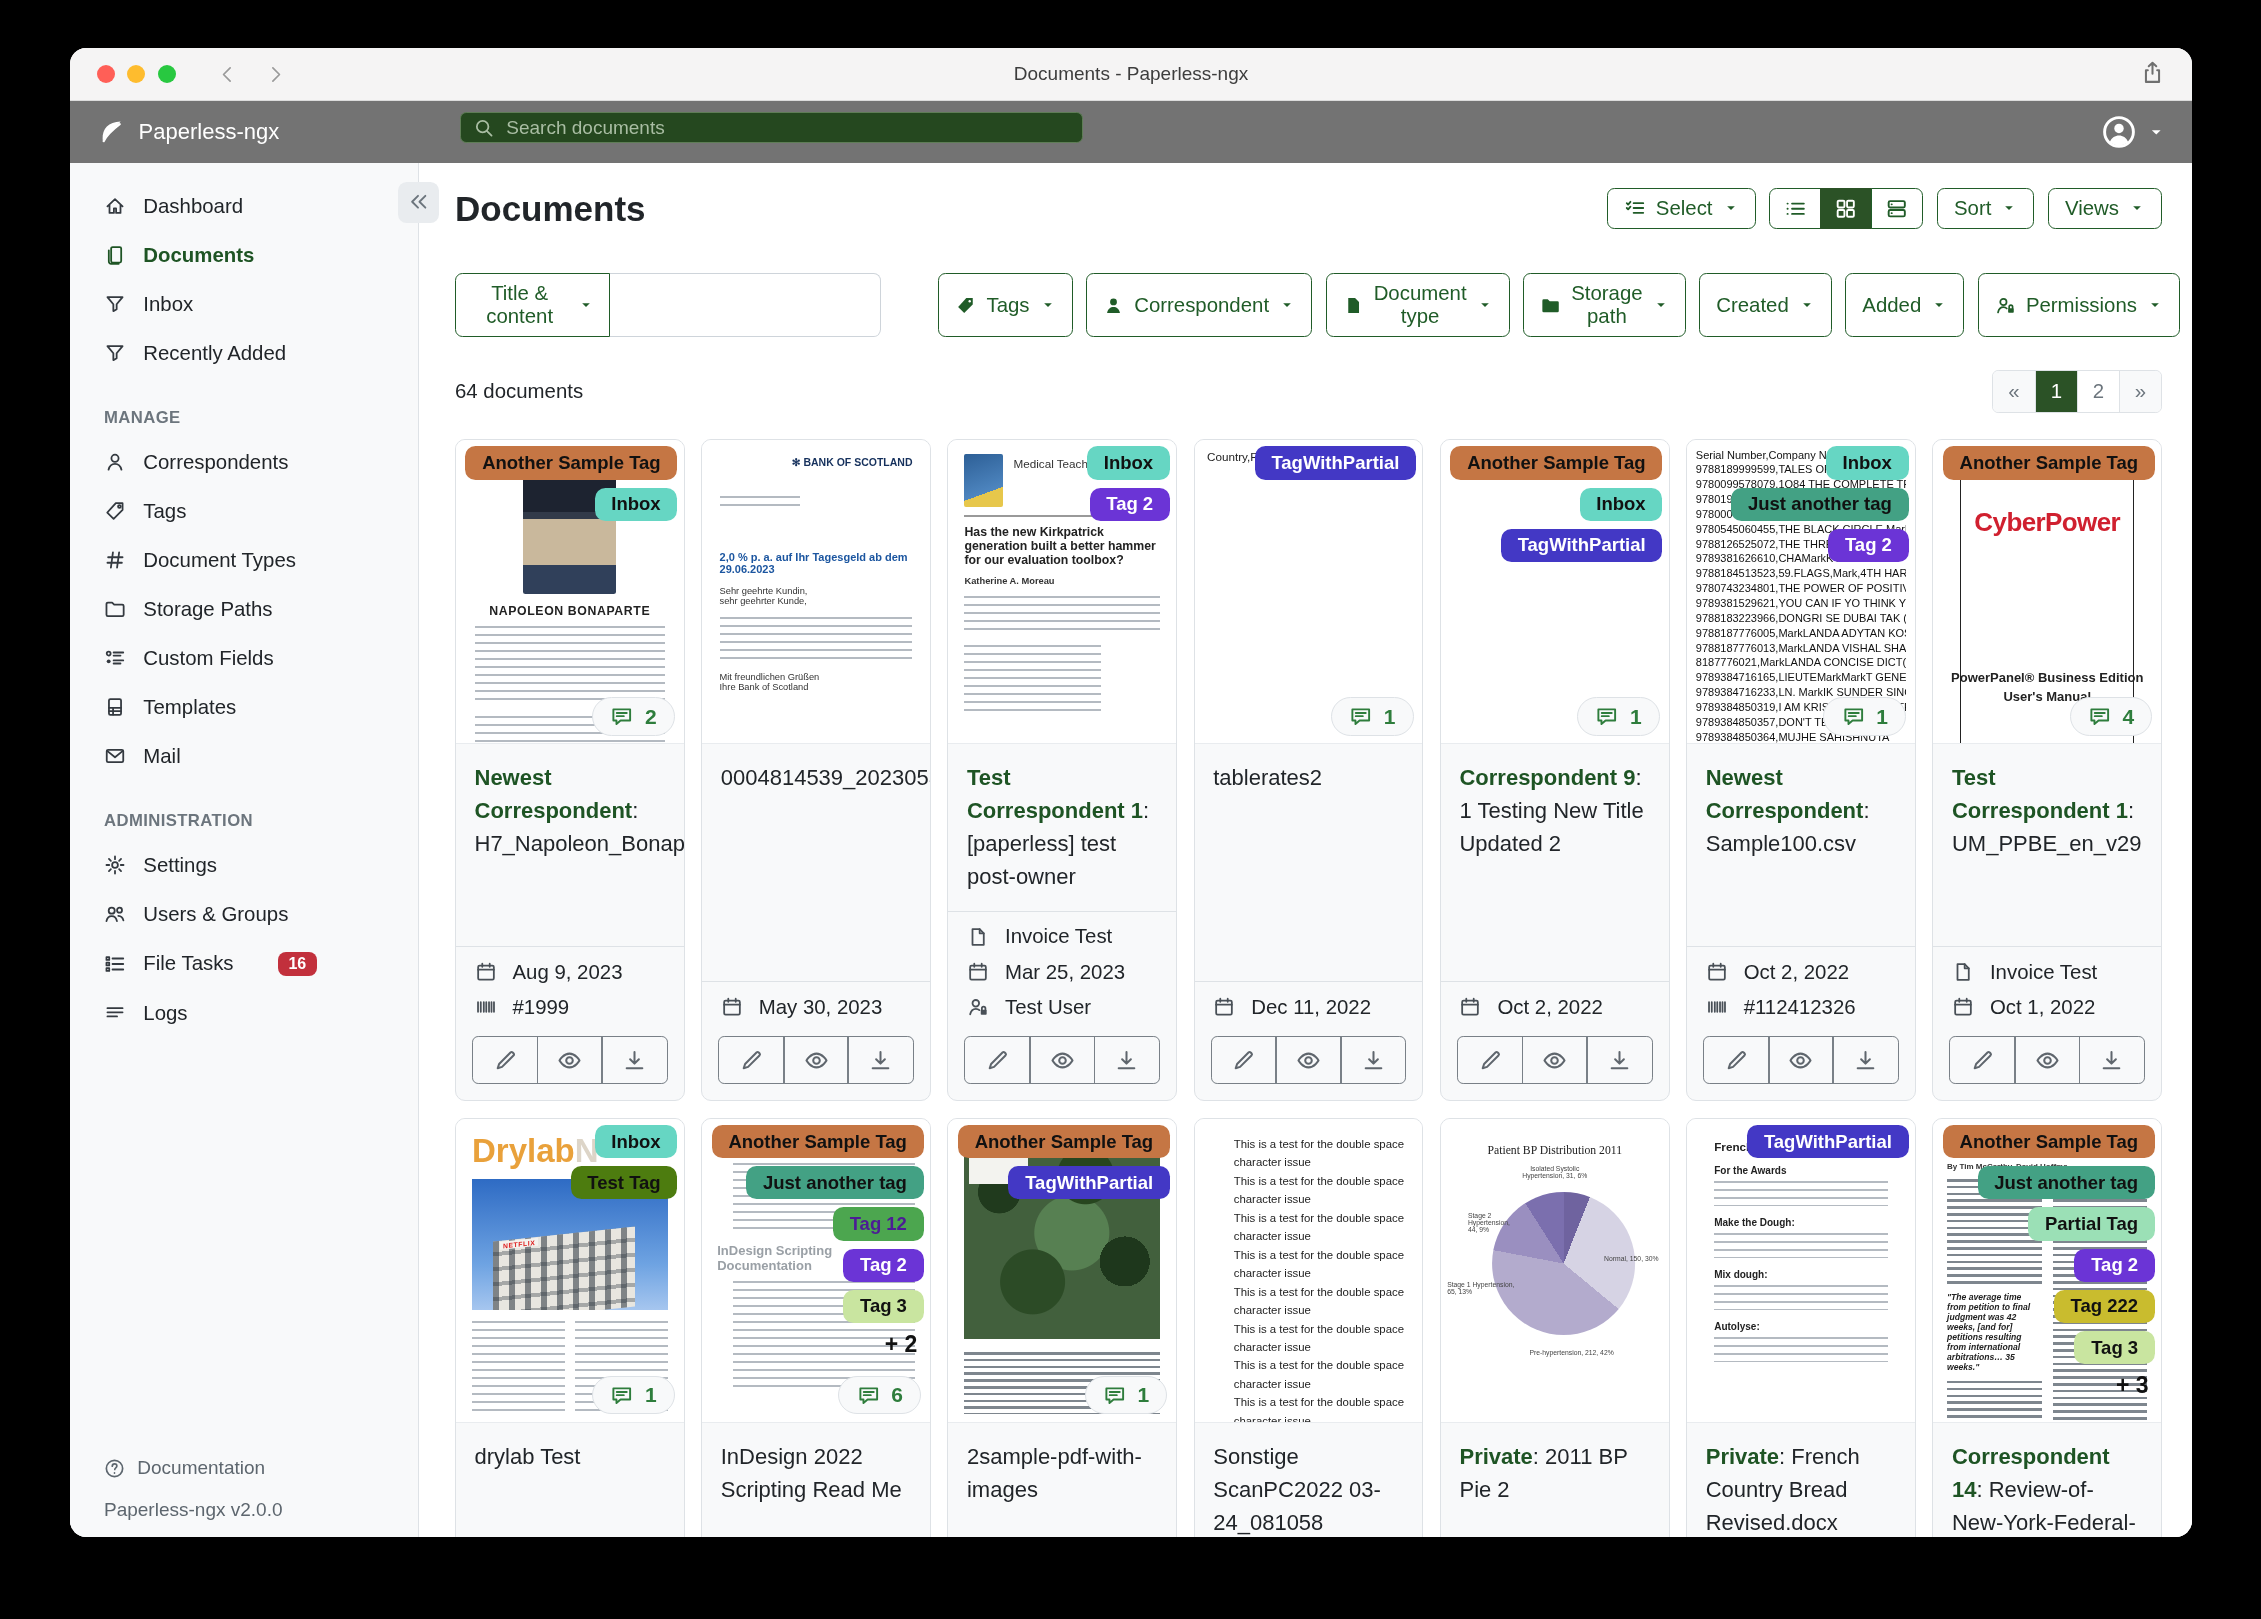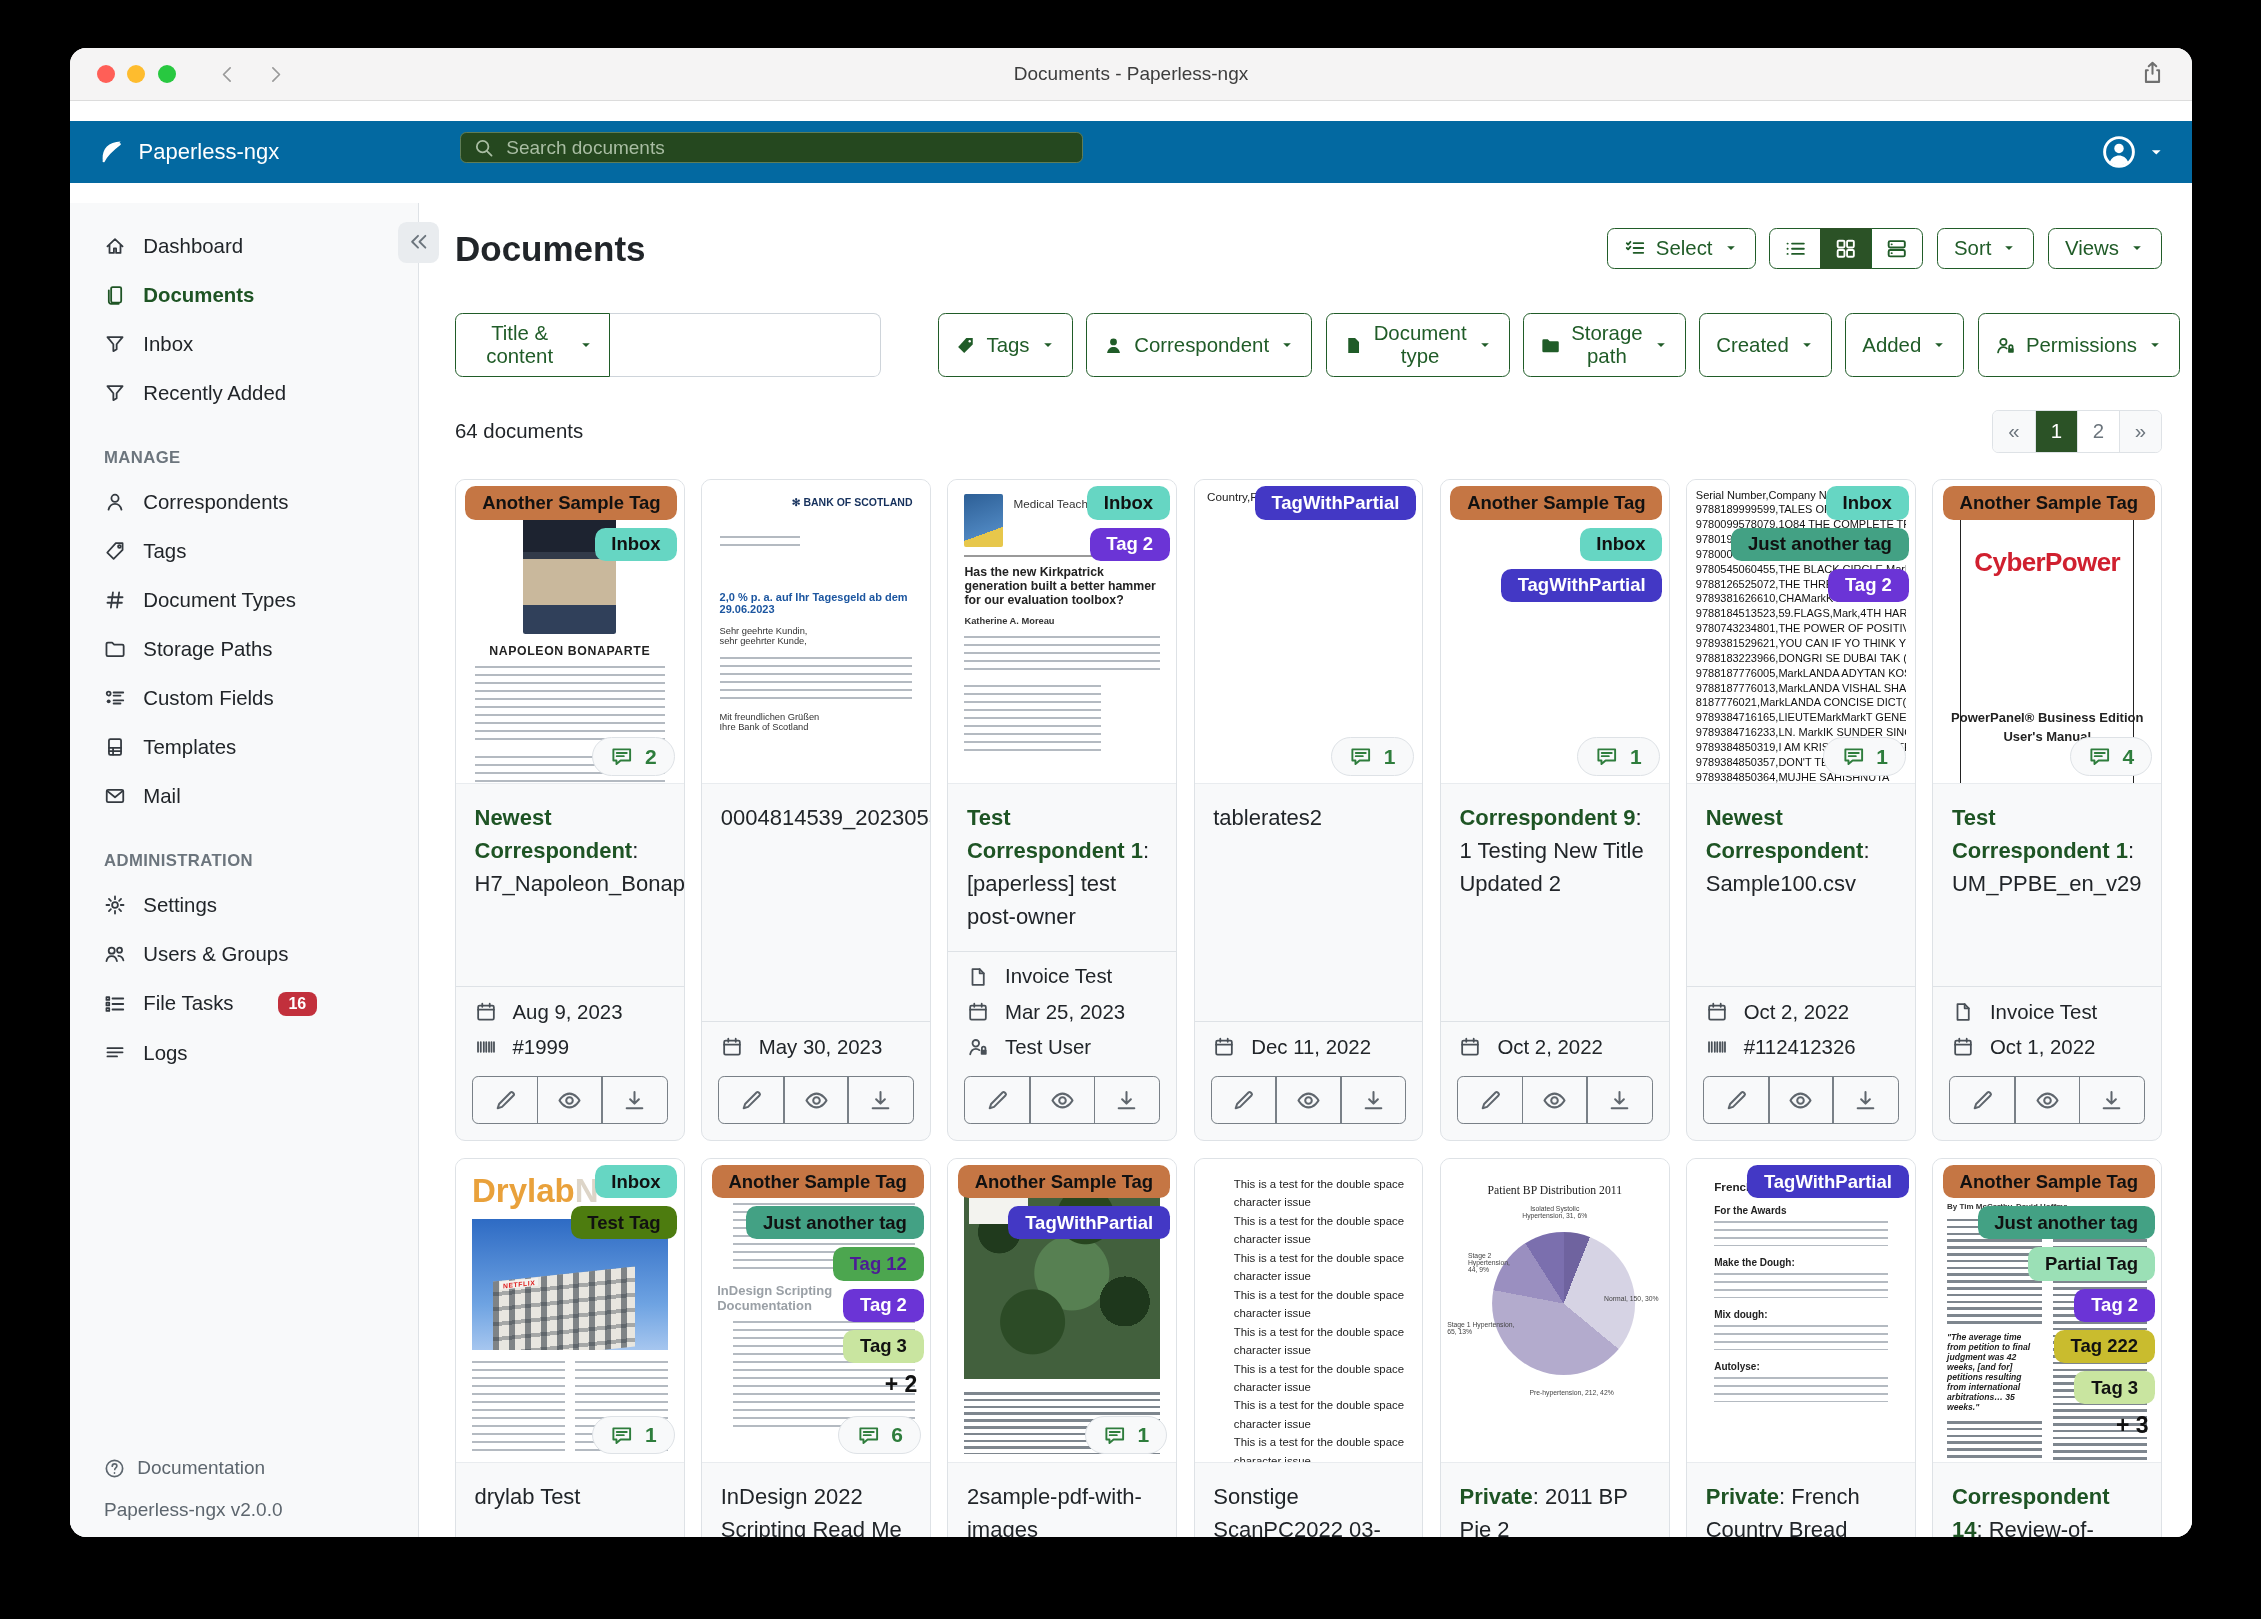--- a/index.html
+++ b/index.html
@@ -1,34 +1,34 @@
 <!DOCTYPE html>
 <html style="font-size:10px"><head>
 <meta charset="utf-8">
 <style>
   * { box-sizing: border-box; margin: 0; padding: 0; }
   html,body { width:2261px; height:1619px; }
   body { background:#000; font-family:"Liberation Sans",sans-serif; position:relative; overflow:hidden; }
 
   .window { position:absolute; left:70px; top:48px; width:2122px; height:1489px; background:#fff;
             border-radius:16px; overflow:hidden; display:flex; flex-direction:column;
-            box-shadow:0 25px 86px rgba(0,0,0,.65);gap:20px; }
+            box-shadow:0 25px 86px rgba(0,0,0,.65); }
 
   
   .titlebar { height:53px; background:#f5f4f4; border-bottom:0.6px solid #dcdcdc; display:flex;
               align-items:center; padding:0 27px; position:relative; flex:none; }
   .traffic { display:flex; gap:12.3px; }
   .dot { width:18px; height:18px; border-radius:50%; border:none; }
   .dot.close{ background:#ff5f57; } .dot.min{ background:#febc2e; } .dot.zoom{ background:#28c840; }
   .navarrows { display:flex; gap:27px; margin-left:41px; color:#9a9a9a; }
   .wtitle { position:absolute; left:50%; transform:translateX(-50%); font-size:19px; color:#3d3d3d; }
   .share { margin-left:auto; color:#6f6f6f; background:none; border:none; }
 
   
-  .appheader { height:62px; background:#0369a1; display:flex; align-items:center; padding:0 27px;
+  .appheader { height:62px; background:#737373; display:flex; align-items:center; padding:0 27px;
                position:relative; flex:none; }
   .brand { display:flex; align-items:center; gap:13.6px; color:#fff; font-size:22px; }
   .searchwrap { position:absolute; left:390px; top:11px; width:623px; height:31px; background:#25481f;
                 border:1.2px solid #5f7d57; border-radius:6.2px; display:flex; align-items:center; gap:11px;
                 padding:0 12.3px; color:#a9bda3; }
   .searchwrap input { flex:1; background:transparent; border:none; outline:none; color:#dfe8dc;
                       font-size:19px; font-family:inherit; }
   .searchwrap input::placeholder { color:#a9bda3; }
   .userbtn { margin-left:auto; display:flex; align-items:center; gap:10px; color:#fff; background:none; border:none; }
 

